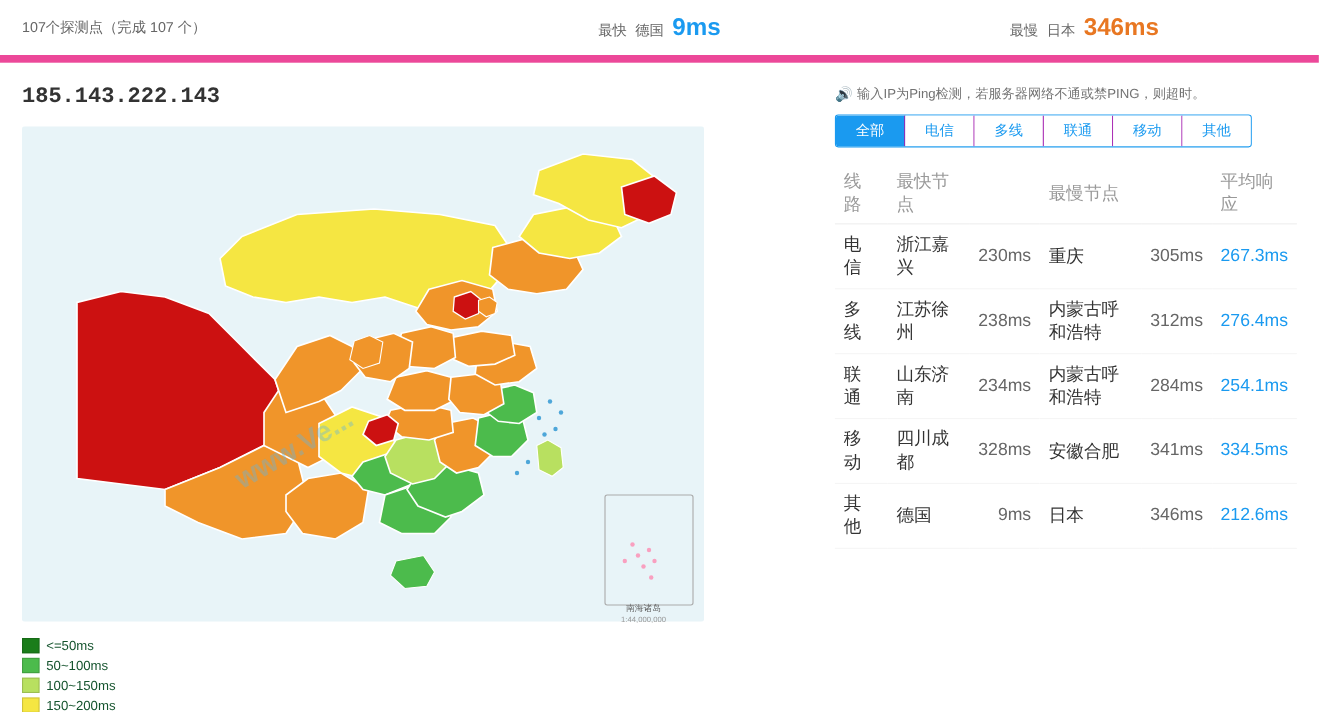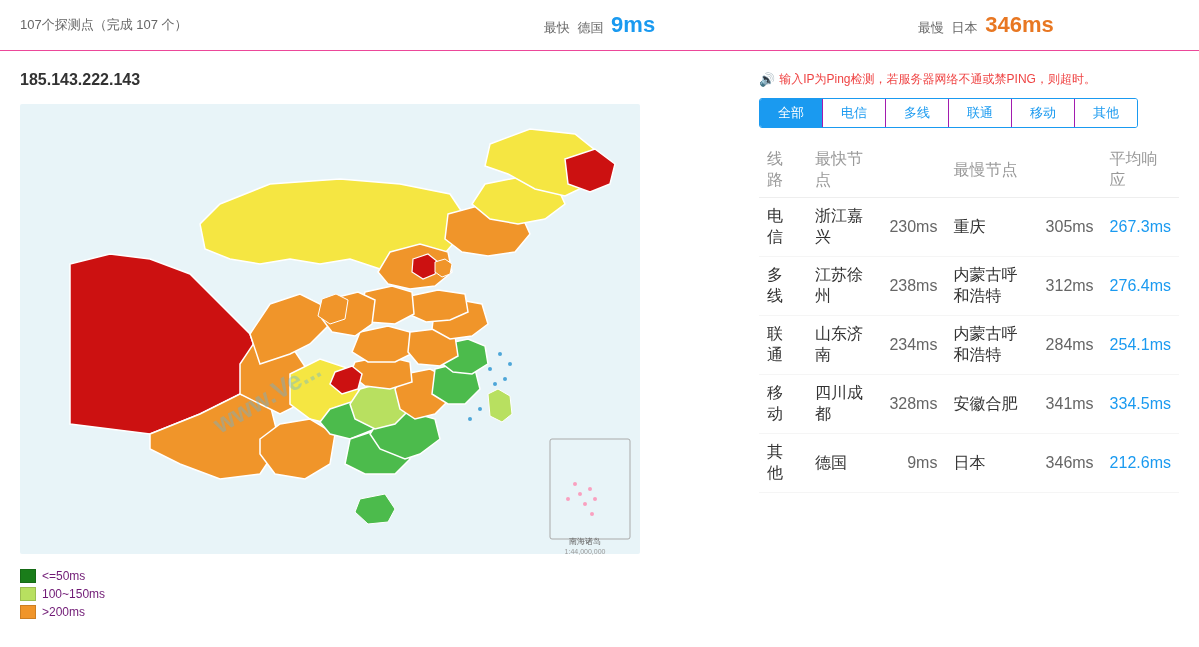--- a/index.html
+++ b/index.html
@@ -8,21 +8,21 @@
       background: #fff;
       color: #333;
       font-size: 13px;
     }
 
     
     .stats-bar {
       display: flex;
       align-items: center;
       padding: 12px 20px;
-      border-bottom: 1px solid #ec4899;
+      border-bottom: 7px solid #ec4899;
       background: #fff;
     }
     .stats-item {
       flex: 1;
       text-align: center;
     }
     .stats-item:first-child { text-align: left; }
     .stats-label { color: #666; font-size: 13px; }
     .stats-value { font-size: 22px; font-weight: bold; color: #333; }
     .stats-value.blue { color: #1a9af0; }
@@ -35,24 +35,25 @@
     }
 
     
     .map-panel {
       flex: 1;
       padding: 10px 20px;
       position: relative;
     }
 
     .ip-title {
-      font-size: 16px;
+      font-size: 20px;
       font-weight: bold;
       color: #333;
       margin-bottom: 10px;
+      font-family: Liberation Mono, monospace;
     }
 
     .map-container {
       position: relative;
       width: 620px;
       height: 460px;
     }
 
     
     .map-svg {
@@ -65,37 +66,37 @@
       margin-top: 10px;
       display: flex;
       flex-direction: column;
       gap: 4px;
     }
     .legend-item {
       display: flex;
       align-items: center;
       gap: 6px;
       font-size: 12px;
-      color: #701a75;
+      color: #14532d;
     }
     .legend-color {
       width: 16px;
       height: 14px;
       display: inline-block;
       border: 1px solid rgba(0,0,0,0.15);
     }
 
     
     .right-panel {
       width: 460px;
       padding: 10px 20px;
     }
 
     .ping-notice {
-      color: #ef4444;
+      color: #737373;
       font-size: 12px;
       margin-bottom: 10px;
       display: flex;
       align-items: center;
       gap: 4px;
     }
     .ping-notice::before {
       content: "🔊";
       font-size: 13px;
     }
@@ -274,22 +275,30 @@
 
       </svg>
     </div>
 
     <div class="legend">
       <div class="legend-item">
         <span class="legend-color" style="background:#1a7d1a;"></span>
         <span>&lt;=50ms</span>
       </div>
       <div class="legend-item">
+        <span class="legend-color" style="background:#4cbb4c;"></span>
+        <span>50~100ms</span>
+      </div>
+      <div class="legend-item">
         <span class="legend-color" style="background:#b8e060;"></span>
         <span>100~150ms</span>
+      </div>
+      <div class="legend-item">
+        <span class="legend-color" style="background:#f5e642;"></span>
+        <span>150~200ms</span>
       </div>
       <div class="legend-item">
         <span class="legend-color" style="background:#f0952a;"></span>
         <span>&gt;200ms</span>
       </div>
 
     </div>
 
   </div>
 

